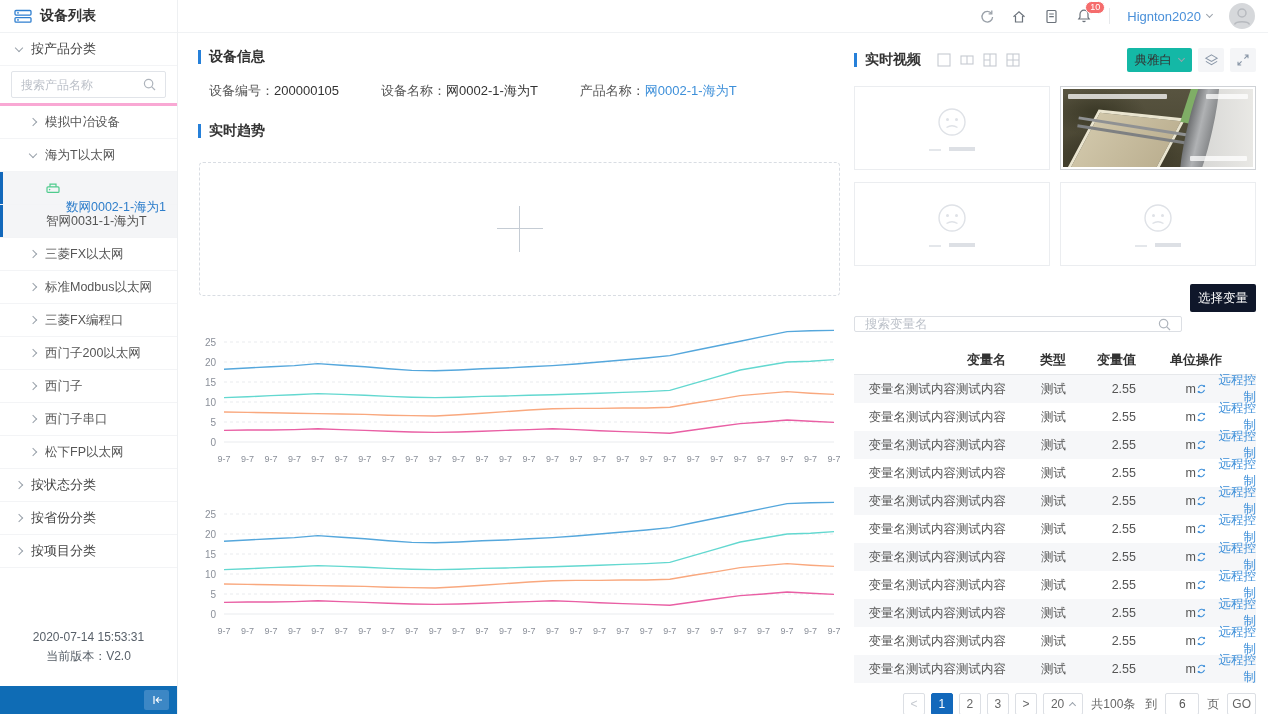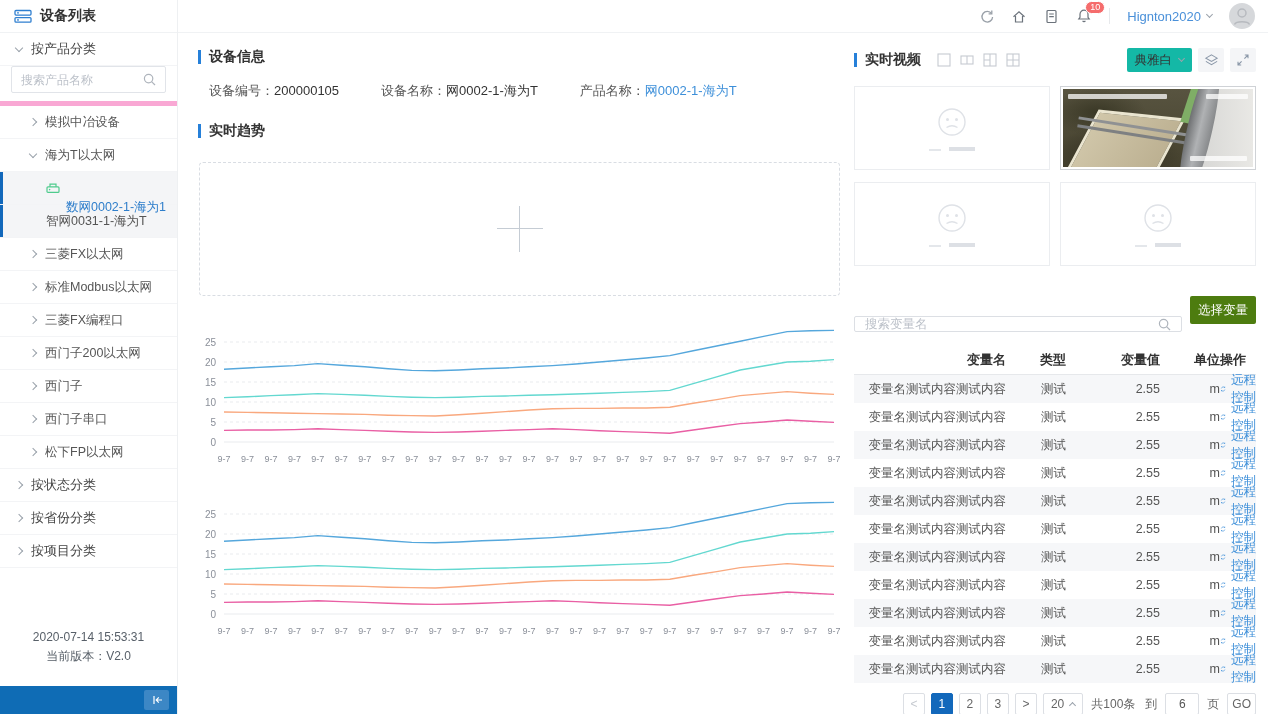--- a/index.html
+++ b/index.html
@@ -14,21 +14,21 @@
   .tree { flex:1; overflow:hidden; }
   .tree-item { height:33px; display:flex; align-items:center; border-bottom:1px solid #f3f4f6; font-size:12.5px; color:#555; cursor:pointer; }
   .lvl-root { padding-left:16px; font-size:13px; color:#444; }
   .lvl-group { padding-left:30px; }
   .lvl-device { padding-left:46px; }
   .tree-item.block { background:#f4f5f7; box-shadow:inset 3px 0 0 #1268bb; }
   .tree-item.selected .tree-label { color:#2e7ecb;margin-top:39px; }
   .chev { display:inline-block; width:6px; height:6px; border-right:1.5px solid #9aa2ab; border-bottom:1.5px solid #9aa2ab; margin-right:9px; flex:none; }
   .chev.down { transform:rotate(45deg); margin-top:-3px; }
   .chev.right { transform:rotate(-45deg); }
-  .tree-search { height:40px; display:flex; padding:0 11px; border-bottom:5px solid #f9a8d4; }
+  .tree-search { height:40px; display:flex; align-items:center; padding:0 11px; border-bottom:3px solid #f9a8d4; }
   .search-box { flex:1; height:27px; border:1px solid #e1e4e9; border-radius:2px; display:flex; align-items:center; justify-content:space-between; padding:0 9px; }
   .search-box input { border:none; outline:none; width:100px; font-size:12px; color:#555; font-family:inherit; }
   .search-box input::placeholder { color:#bcc1c9; }
   .sb-footer { margin-top:auto; text-align:center; font-size:12px; color:#586069; line-height:19px; padding-bottom:20px; }
   .sb-bottombar { height:28px; min-height:28px; background:#0f6cb5; display:flex; align-items:center; justify-content:flex-end; padding-right:8px; }
   .collapse-btn { width:25px; height:20px; background:#3c87c5; border-radius:2px; display:flex; align-items:center; justify-content:center; cursor:pointer; }
 
   
   .main { flex:1; display:flex; flex-direction:column; min-width:0; }
   .topbar { height:33px; min-height:33px; border-bottom:1px solid #f0f2f4; display:flex; align-items:center; justify-content:flex-end; gap:17px; padding-right:13px; }
@@ -93,30 +93,30 @@
   .cam-pipe { position:absolute; left:8%; top:46%; width:58%; height:3px; background:#8f9193; transform:rotate(9deg); box-shadow:0 8px 0 #7e8082; }
   .cam-osd { position:absolute; height:5px; background:rgba(255,255,255,.75); border-radius:1px; }
   .cam-osd-top { left:5px; top:5px; width:52%; }
   .cam-osd-top2 { right:5px; top:5px; width:22%; }
   .cam-osd-bottom { right:6px; bottom:6px; width:30%; }
 
   .search-row { display:flex; gap:8px; margin-top:18px; }
   .var-search { flex:1; height:16px; border:1px solid #dcdfe4; border-radius:2px; display:flex; align-items:center; justify-content:space-between; padding:0 10px;margin-top:32px; }
   .var-search input { border:none; outline:none; flex:1; font-size:12.5px; color:#555; font-family:inherit; }
   .var-search input::placeholder { color:#bcc1c9; }
-  .select-btn { width:66px; height:28px; background:#4d7c0f; color:#fff; font-size:12.5px; border:none; border-radius:2px; cursor:pointer; display:flex; align-items:center; justify-content:center; font-family:inherit;margin-top:12px; }
+  .select-btn { width:66px; height:28px; background:#0f172a; color:#fff; font-size:12.5px; border:none; border-radius:2px; cursor:pointer; display:flex; align-items:center; justify-content:center; font-family:inherit; }
 
   .var-table { margin-top:13px;text-align:right; }
   .thead { display:flex; align-items:center; height:30px; font-size:13px; font-weight:700; color:#333; border-bottom:1px solid #e6e8eb; }
   .trow { display:flex; align-items:center; height:28px; font-size:12.5px; color:#555; }
   .vrows .trow:nth-child(odd) { background:#f6f7f9; }
   .vrows .trow:nth-child(even) { background:#fff; }
   .c-name { flex:0 0 152px; padding-left:4px; overflow:hidden; white-space:nowrap; }
   .c-type { flex:0 0 60px; }
-  .c-val  { flex:0 0 70px;margin-left:24px; }
+  .c-val  { flex:0 0 70px; }
   .c-unit { flex:0 0 60px; }
   .c-op   { flex:1; display:flex; align-items:center; gap:4px; color:#3d8fd9; cursor:pointer; }
 
   .pager { display:flex; justify-content:flex-end; align-items:center; gap:6px; margin-top:10px; font-size:12px; color:#666; }
   .pg { min-width:22px; height:22px; padding:0 4px; border:1px solid #dcdfe4; border-radius:2px; background:#fff; display:flex; align-items:center; justify-content:center; cursor:pointer; }
   .pg.active { background:#1268bb; border-color:#1268bb; color:#fff; }
   .pg.disabled { color:#c6cad0; cursor:default; }
   .pg-size { gap:6px; padding:0 7px; }
   .jump-input { width:34px; height:22px; border:1px solid #dcdfe4; border-radius:2px; text-align:center; font-size:12px; color:#555; outline:none; font-family:inherit; }
   .pager-text { margin:0 2px; }

